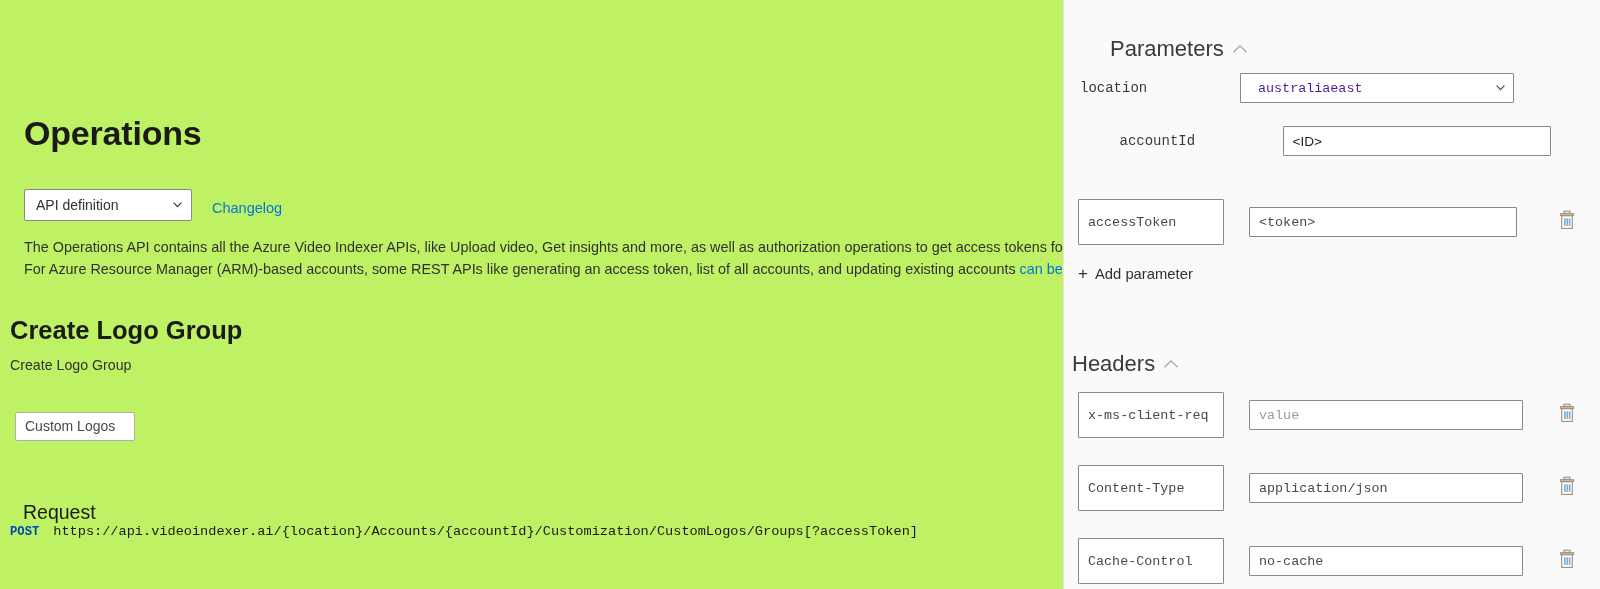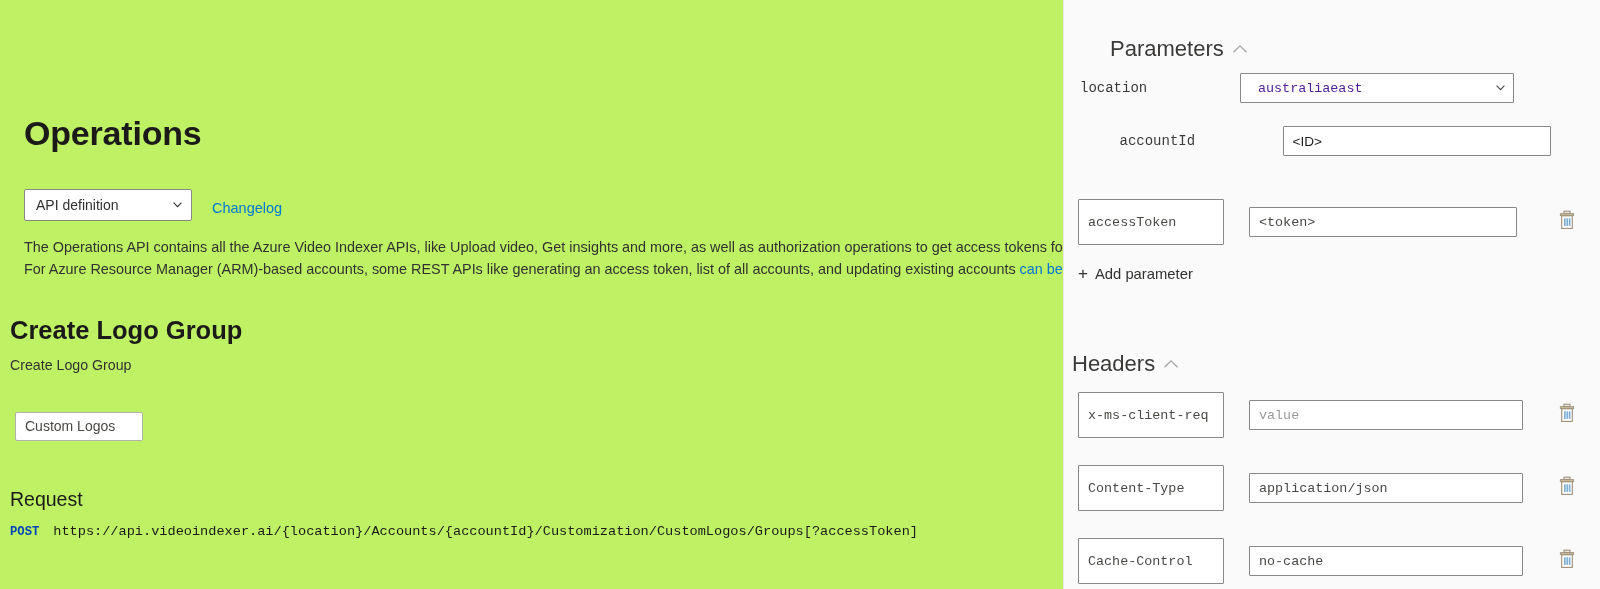--- a/index.html
+++ b/index.html
@@ -125,34 +125,34 @@
     top: 357px;
     font-size: 14.2px;
     color: #323130;
   }
 
   .tag-pill {
     position: absolute;
     left: -9px;
     top: 412px;
     display: inline-block;
-    padding: 4px 27px 5px 9px;
+    padding: 4px 19px 5px 9px;
     border: 1px solid #b3b0ad;
     border-radius: 2px;
     background: #ffffff;
     font-size: 14px;
     color: #4a4845;
     line-height: 18px;
   }
 
   h3.req-title {
     position: absolute;
     left: -14px;
     top: 488px;
-    margin: 0;
+    margin: 13px;
     font-size: 19.5px;
     font-weight: 400;
     color: #1b1a19;
   }
 
   .req-line {
     position: absolute;
     left: -14px;
     top: 524px;
     font-family: "Liberation Mono", "DejaVu Sans Mono", monospace;

